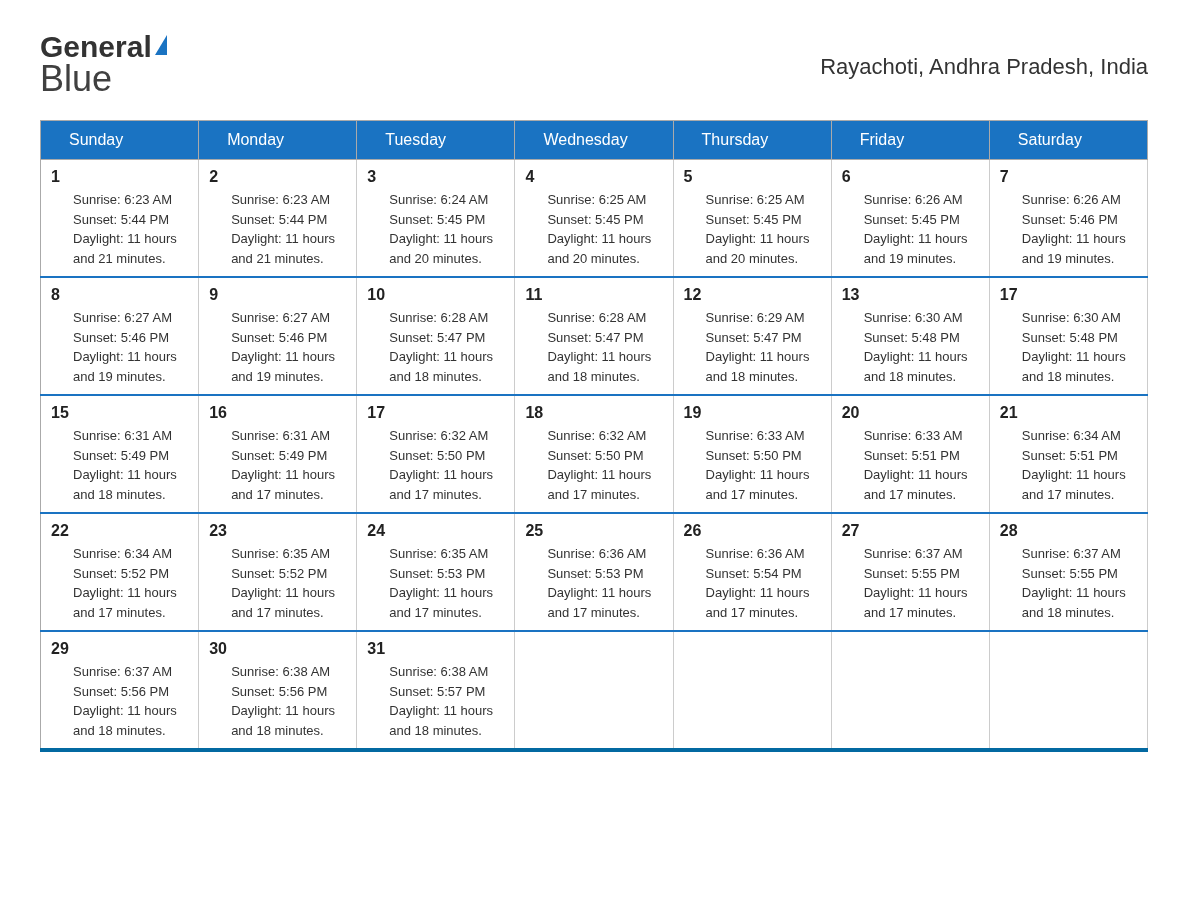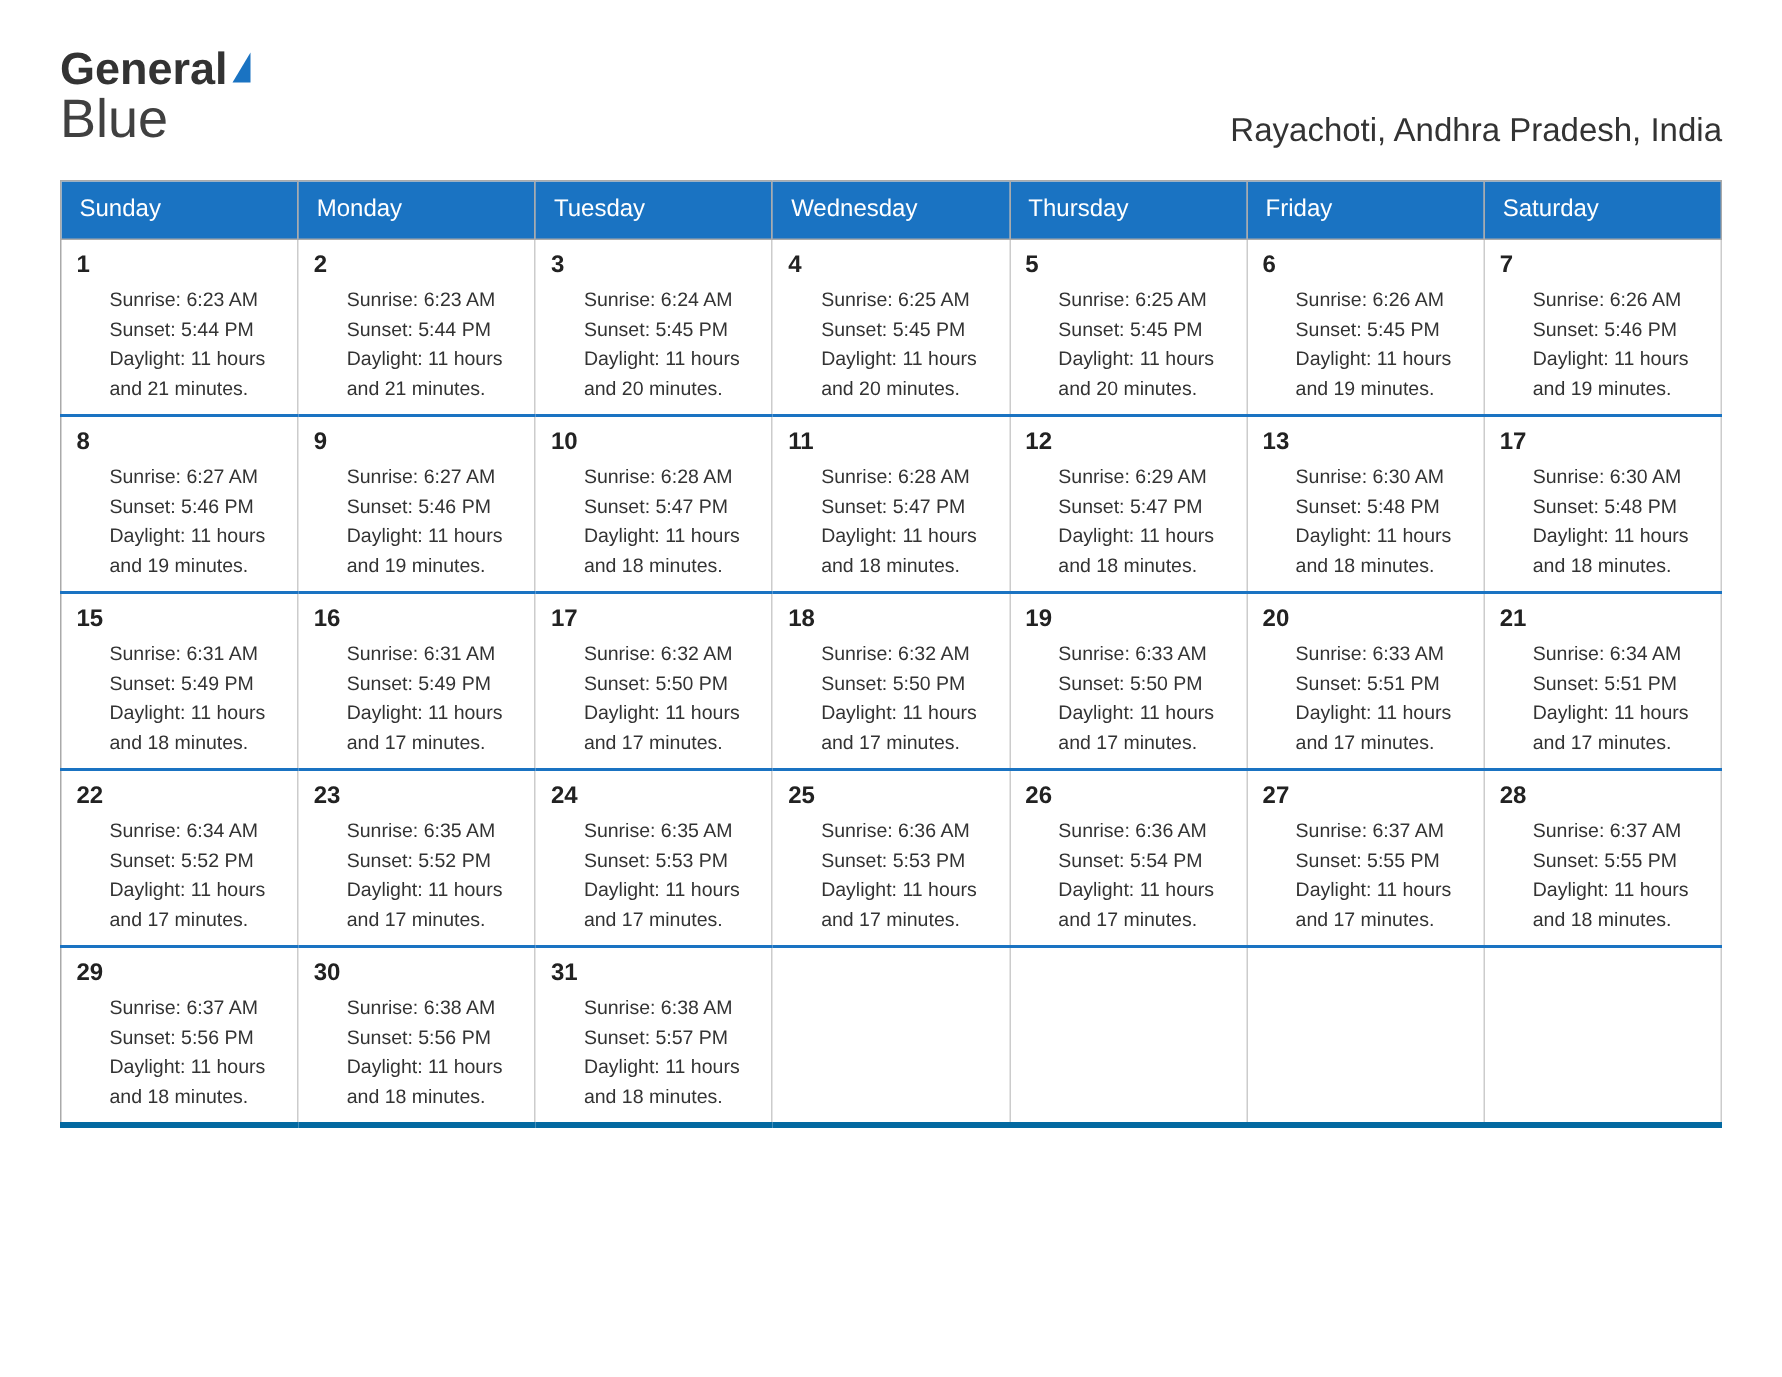--- a/index.html
+++ b/index.html
@@ -6,21 +6,21 @@
     body {
       font-family: Arial, sans-serif;
       background: #fff;
       padding: 30px 40px;
       width: 1188px;
       min-height: 918px;
     }
     .header-area {
       display: flex;
       justify-content: space-between;
-      align-items: flex-end;
+      align-items: center;
       margin-bottom: 20px;
     }
     .logo {
       display: flex;
       flex-direction: column;
       align-items: flex-start;
     }
     .title-area {
       text-align: right;
     }
@@ -35,21 +35,21 @@
       margin-top: 4px;
     }
     .calendar-table {
       width: 100%;
       border-collapse: collapse;
       border: 1px solid #aaa;
     }
     .calendar-table th {
       background-color: #1a73c2;
       color: #fff;
-      padding: 10px 12px;
+      padding: 10px 28px;
       font-size: 16px;
       font-weight: normal;
       text-align: left;
       border: 1px solid #aaa;
     }
     .calendar-table td {
       vertical-align: top;
       padding: 8px 10px;
       border-right: 1px solid #ccc;
       border-bottom: 2px solid #1a73c2;

